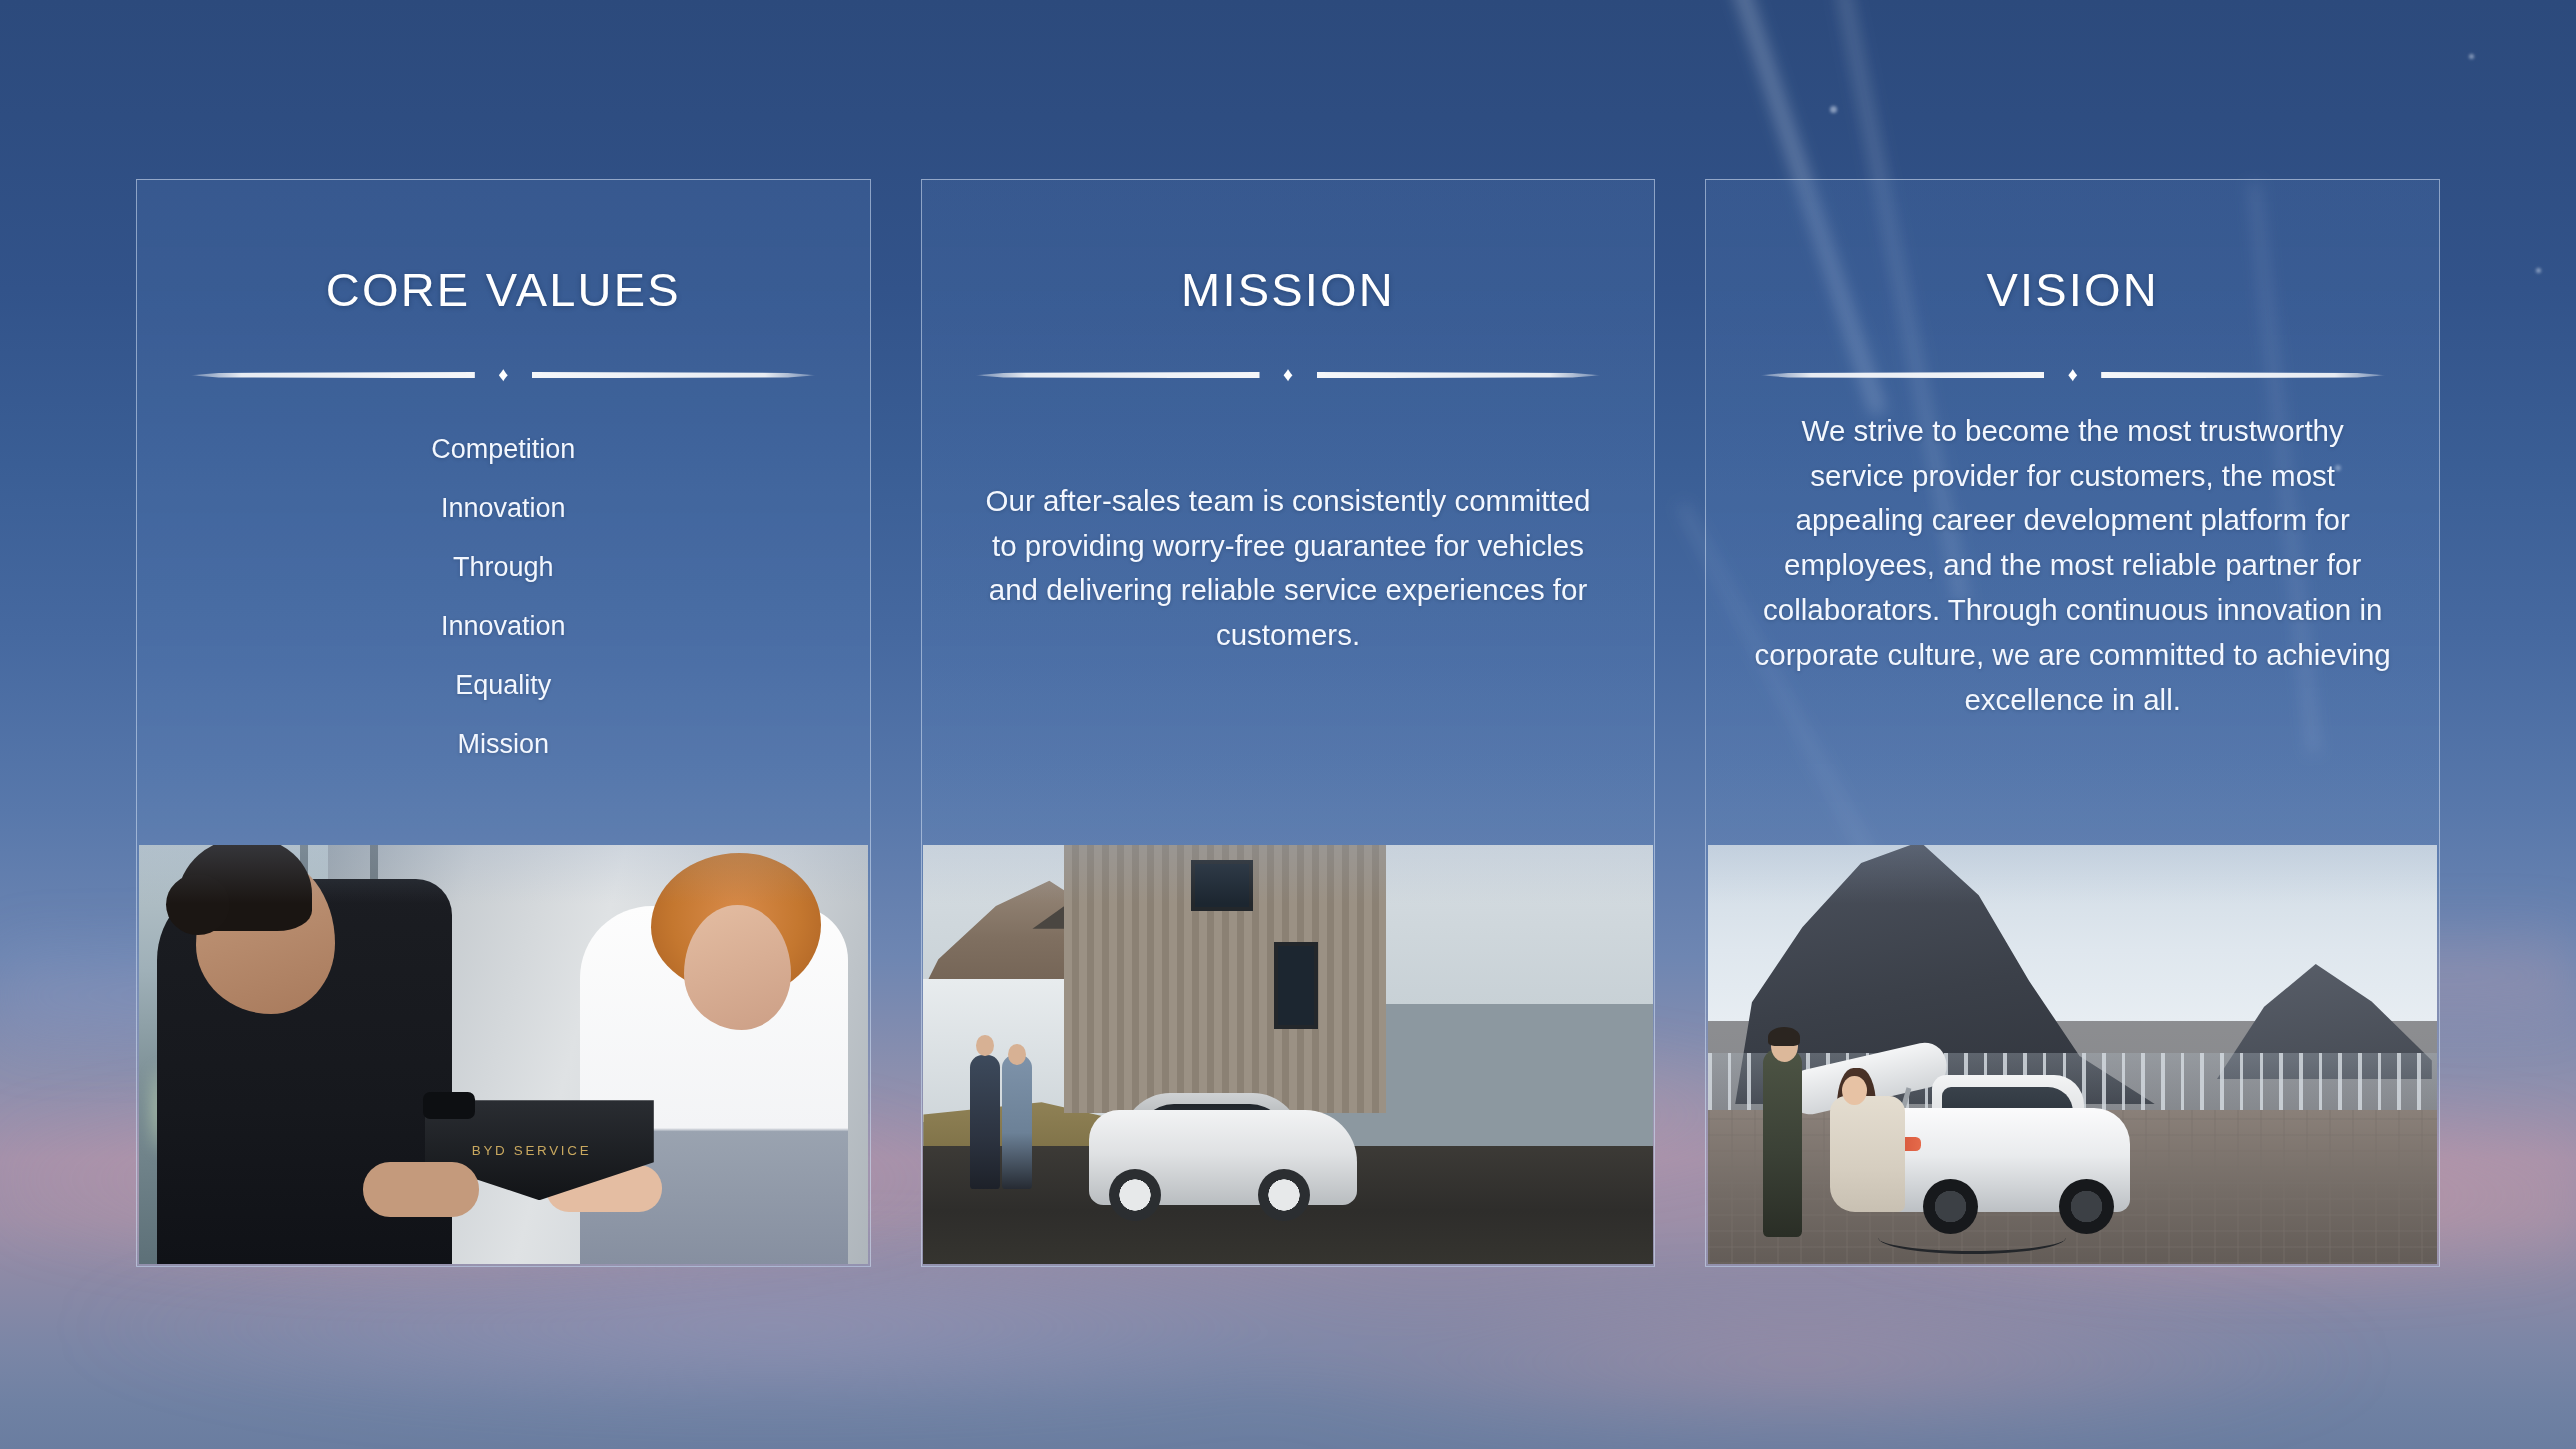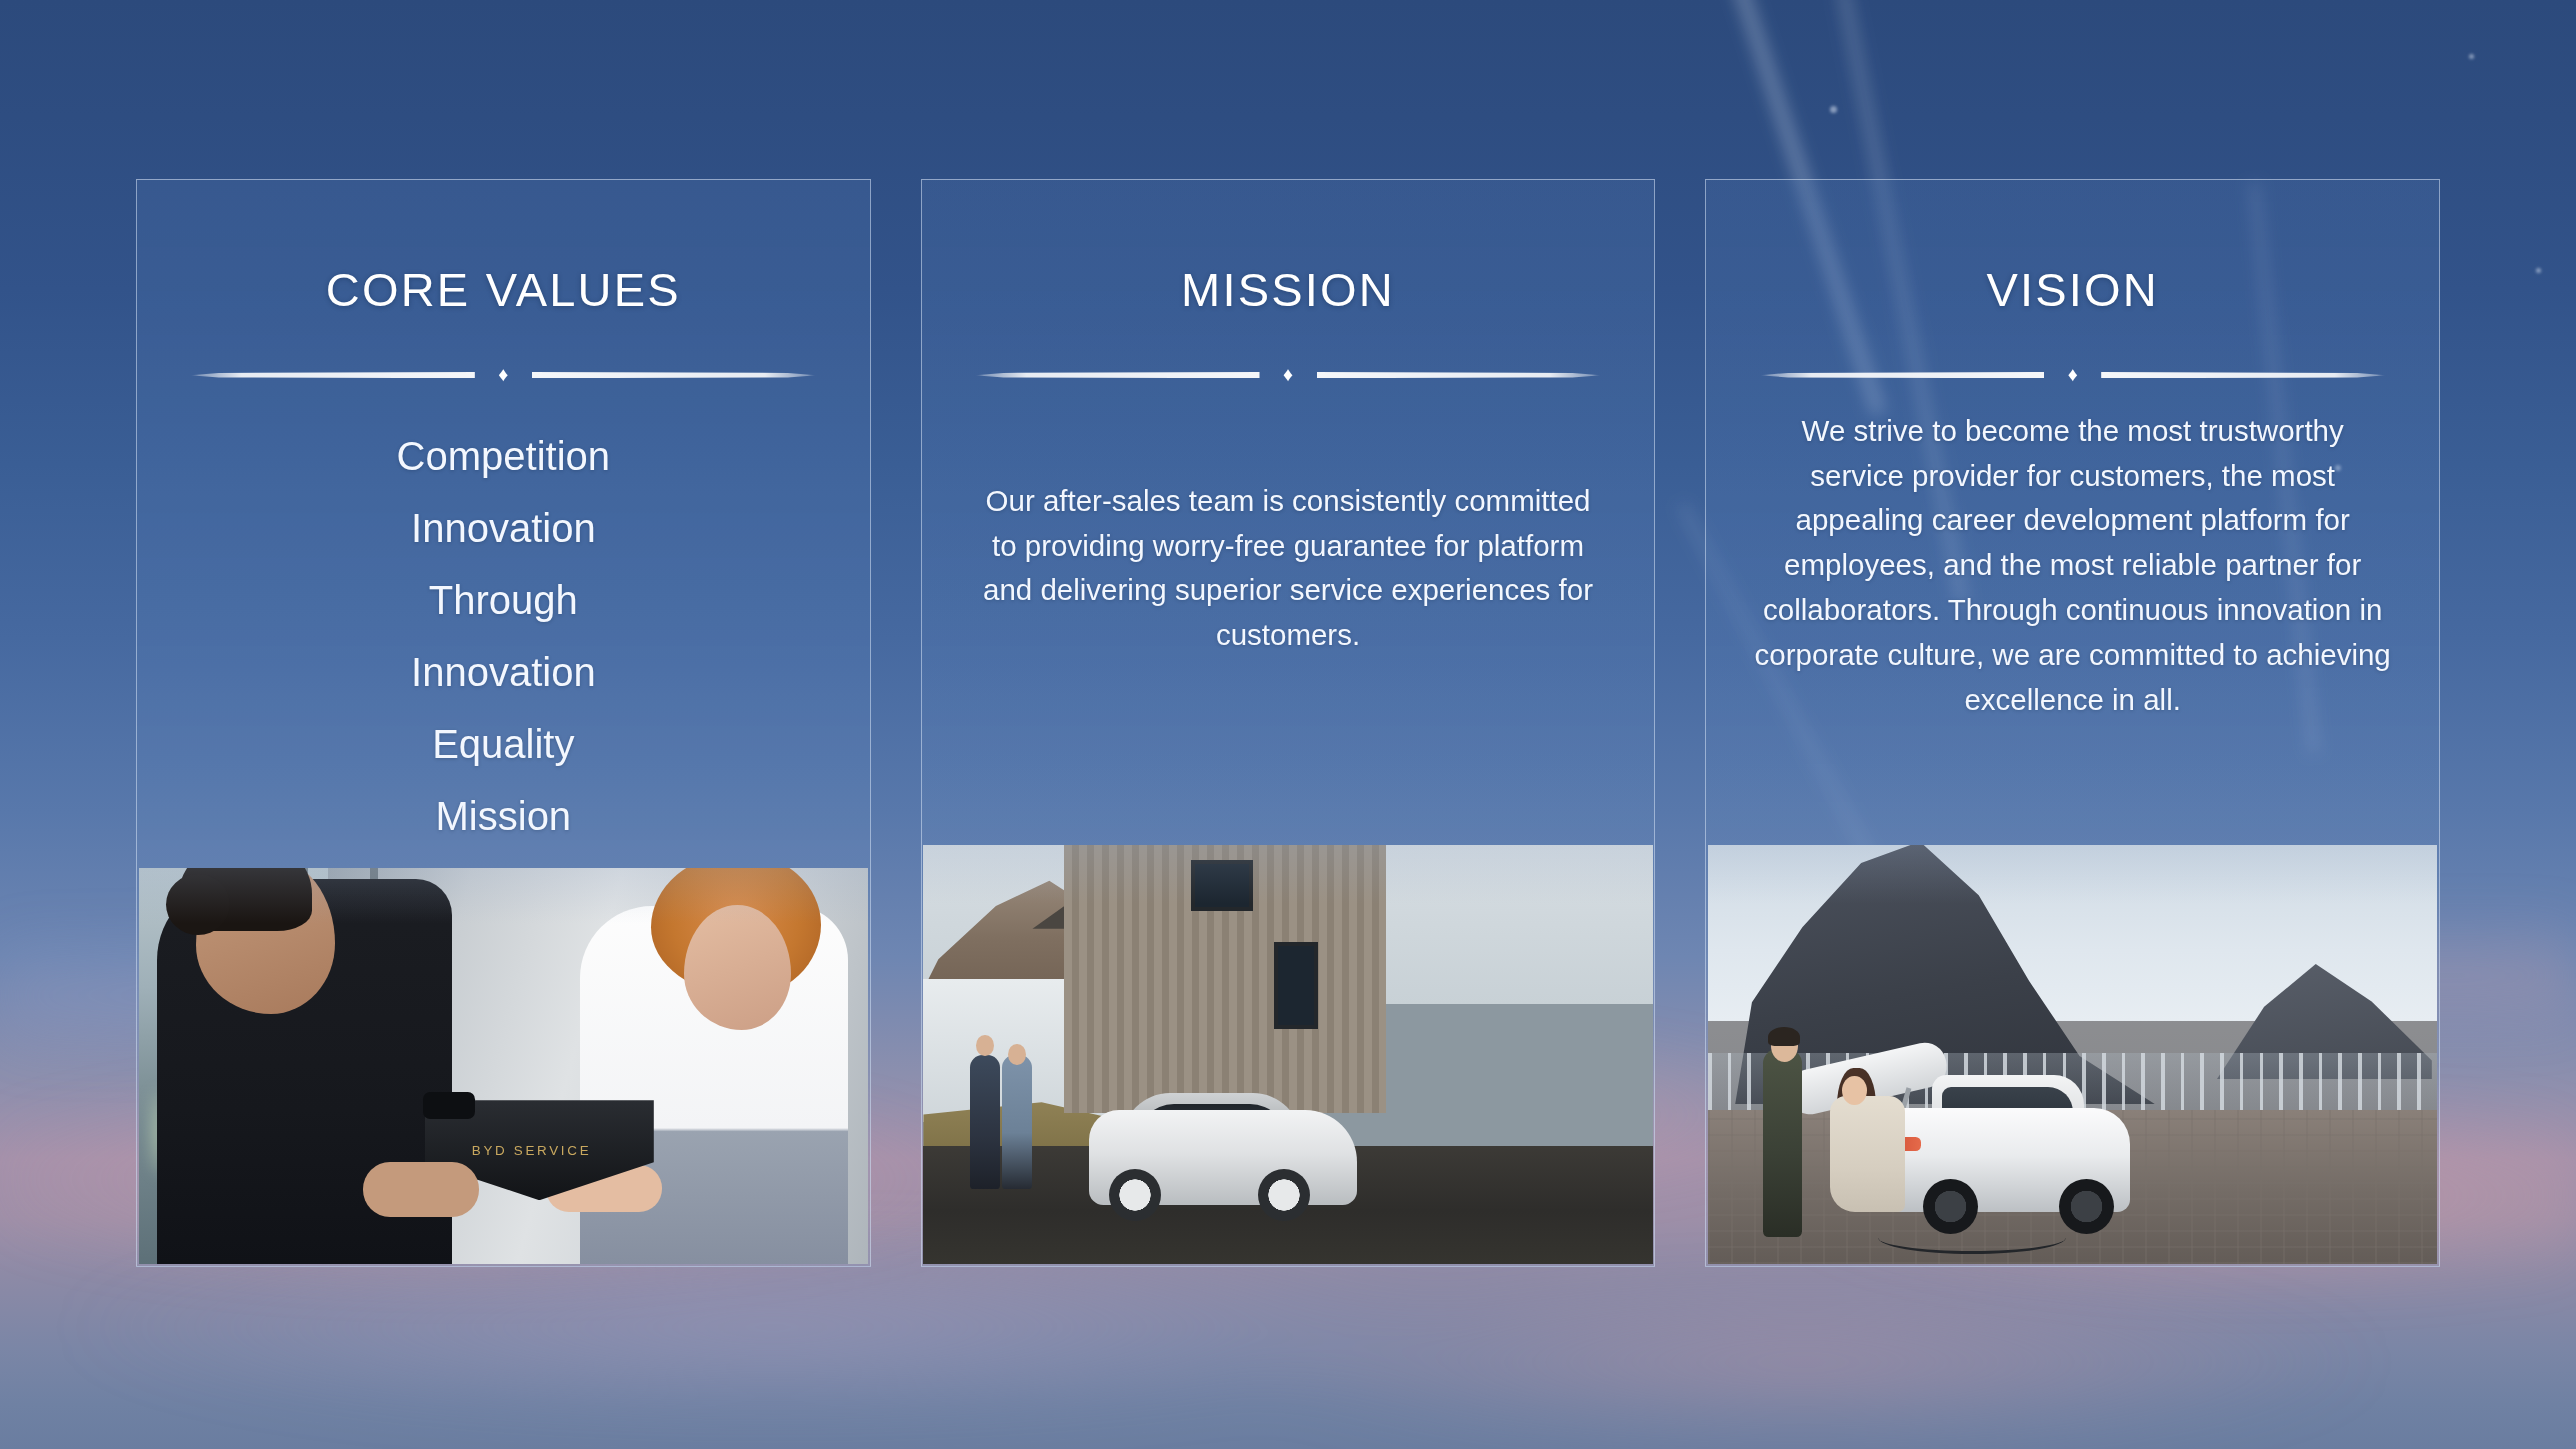--- a/index.html
+++ b/index.html
@@ -174,21 +174,21 @@
     box-sizing: border-box;
   }
   .values-list {
     list-style: none;
     margin: 48px 0 0 0;
     padding: 0;
     text-align: center;
   }
   .values-list li {
     color: #f3f7fe;
-    font-size: 40px;
+    font-size: 27px;
     font-weight: 400;
     line-height: 1.0;
     margin-bottom: 32px;
     text-shadow: 0 0.9px 3.6px rgba(10,30,60,0.25);
   }
   .paragraph {
     color: #f3f7fe;
     font-size: 29.5px;
     font-weight: 400;
     line-height: 1.52;
@@ -516,21 +516,21 @@
       <div class="card-head">
         <h2 class="card-title">MISSION</h2>
         <div class="divider">
           <span class="div-line left"></span>
           <span class="div-gem">♦</span>
           <span class="div-line right"></span>
         </div>
       </div>
 
       <div class="card-body">
-        <p class="paragraph p-mission">Our after-sales team is consistently committed to providing worry-free guarantee for platform and delivering superior service experiences for customers.</p>
+        <p class="paragraph p-mission">Our after-sales team is consistently committed to providing worry-free guarantee for vehicles and delivering reliable service experiences for customers.</p>
       </div>
 
       <div class="card-photo ph2">
         <div class="sky2"></div>
         <div class="mountain"></div>
         <div class="lake"></div>
         <div class="shore"></div>
         <div class="roof"></div>
         <div class="cabin"></div>
         <div class="cab-win cw1"></div>

